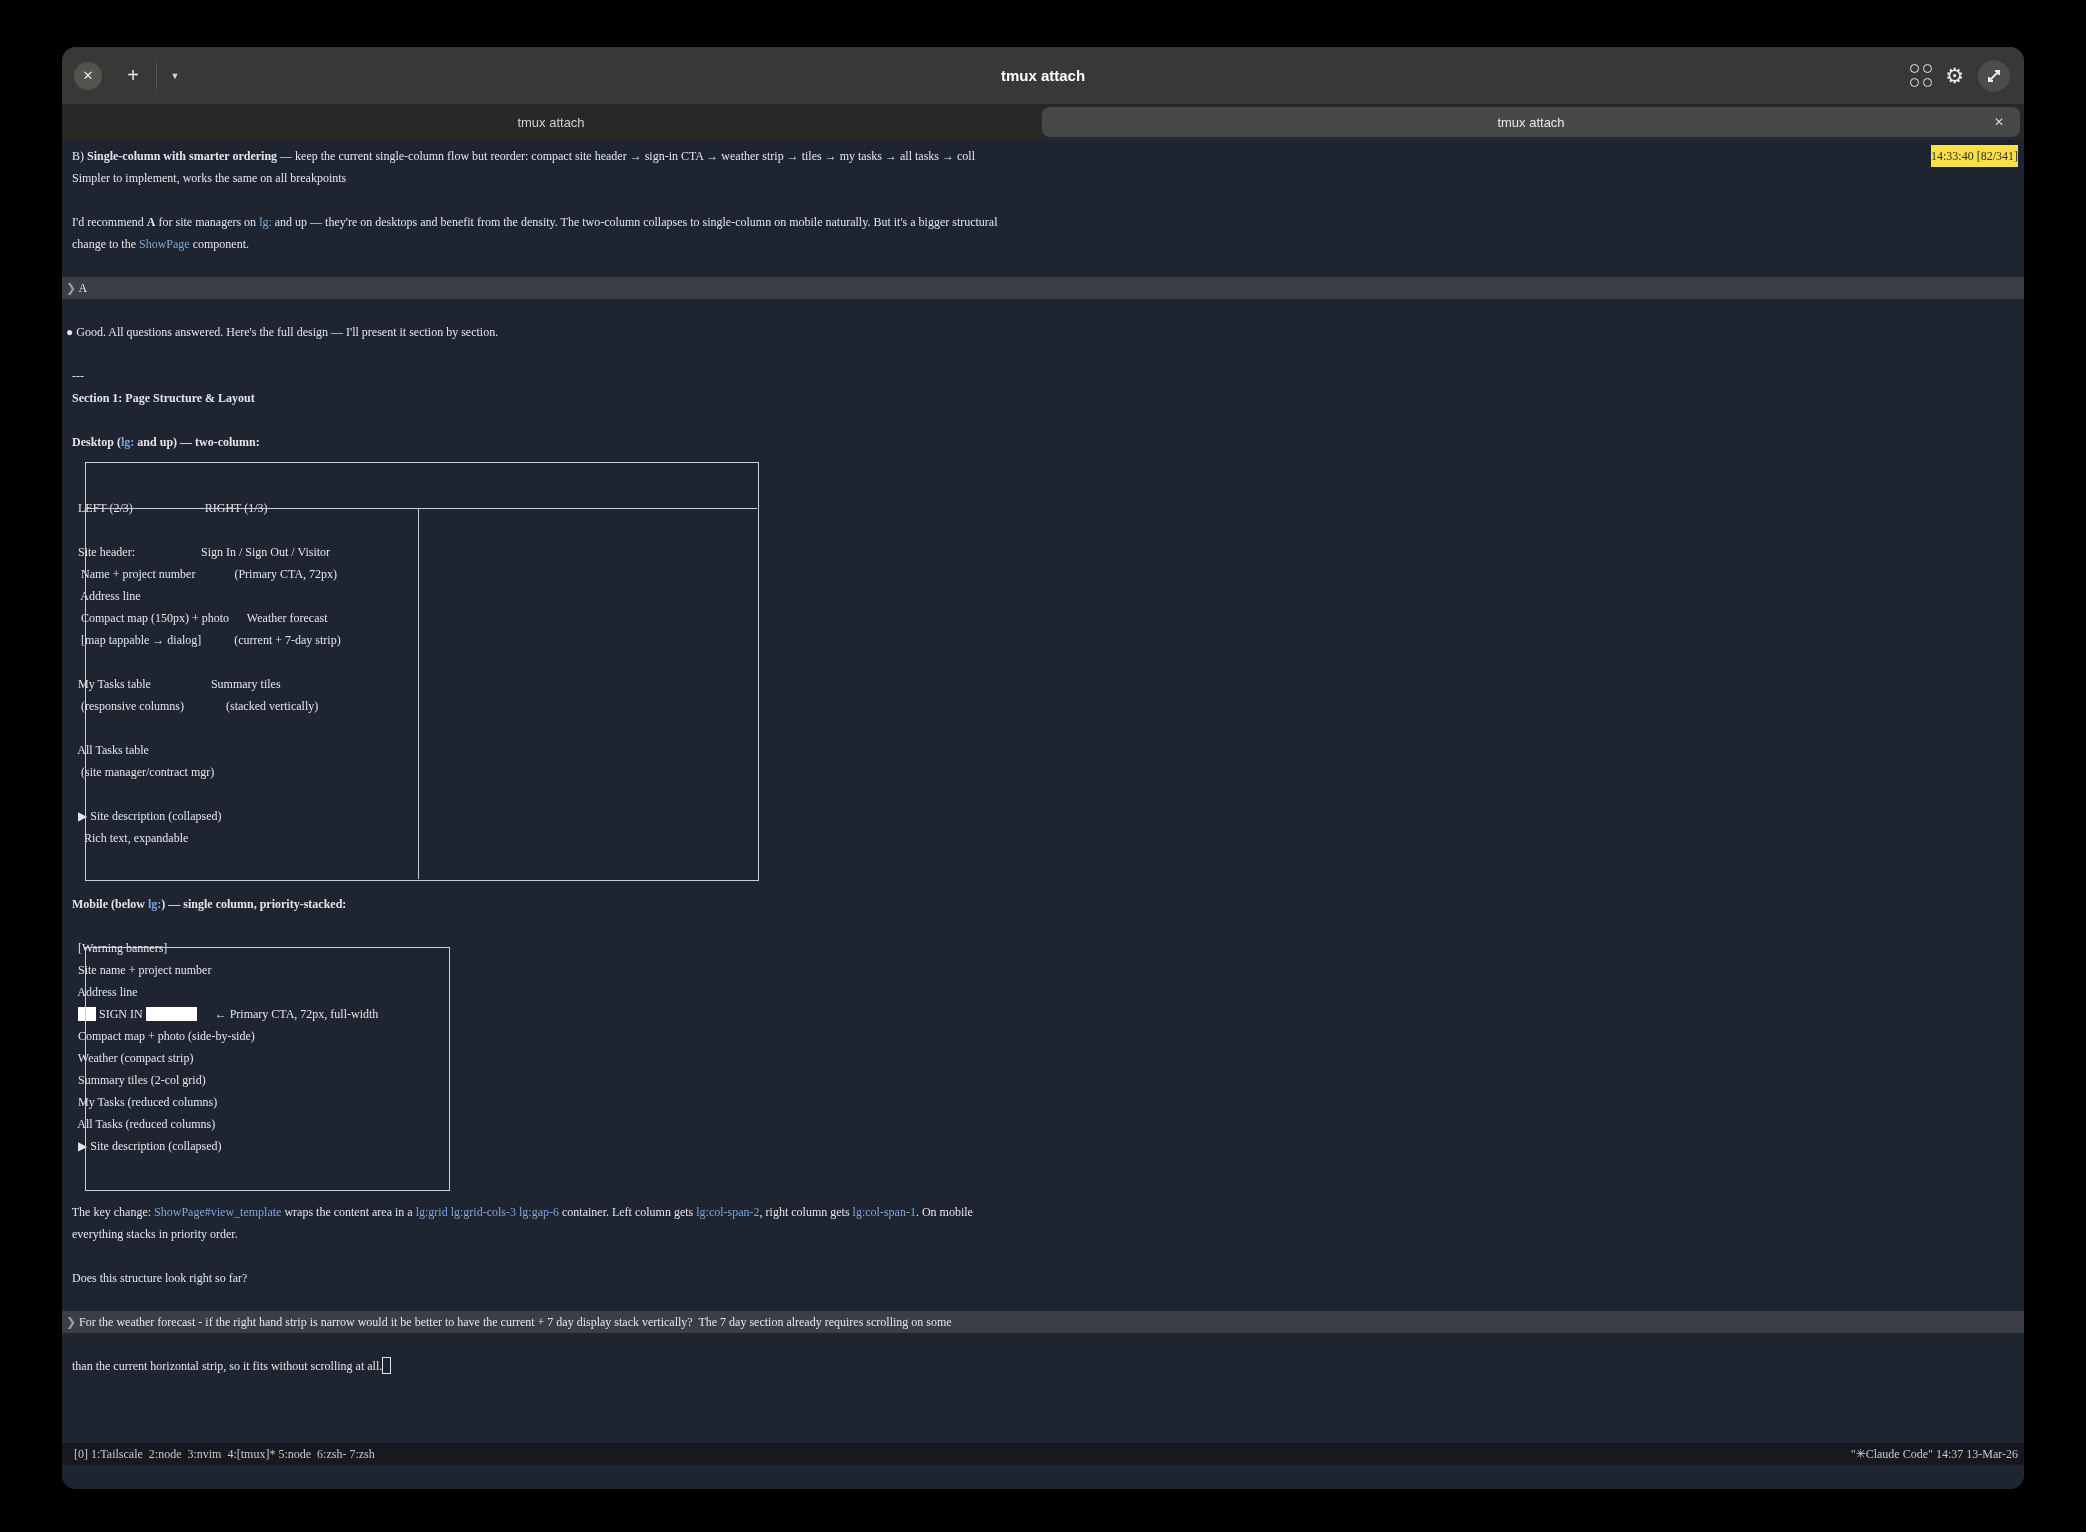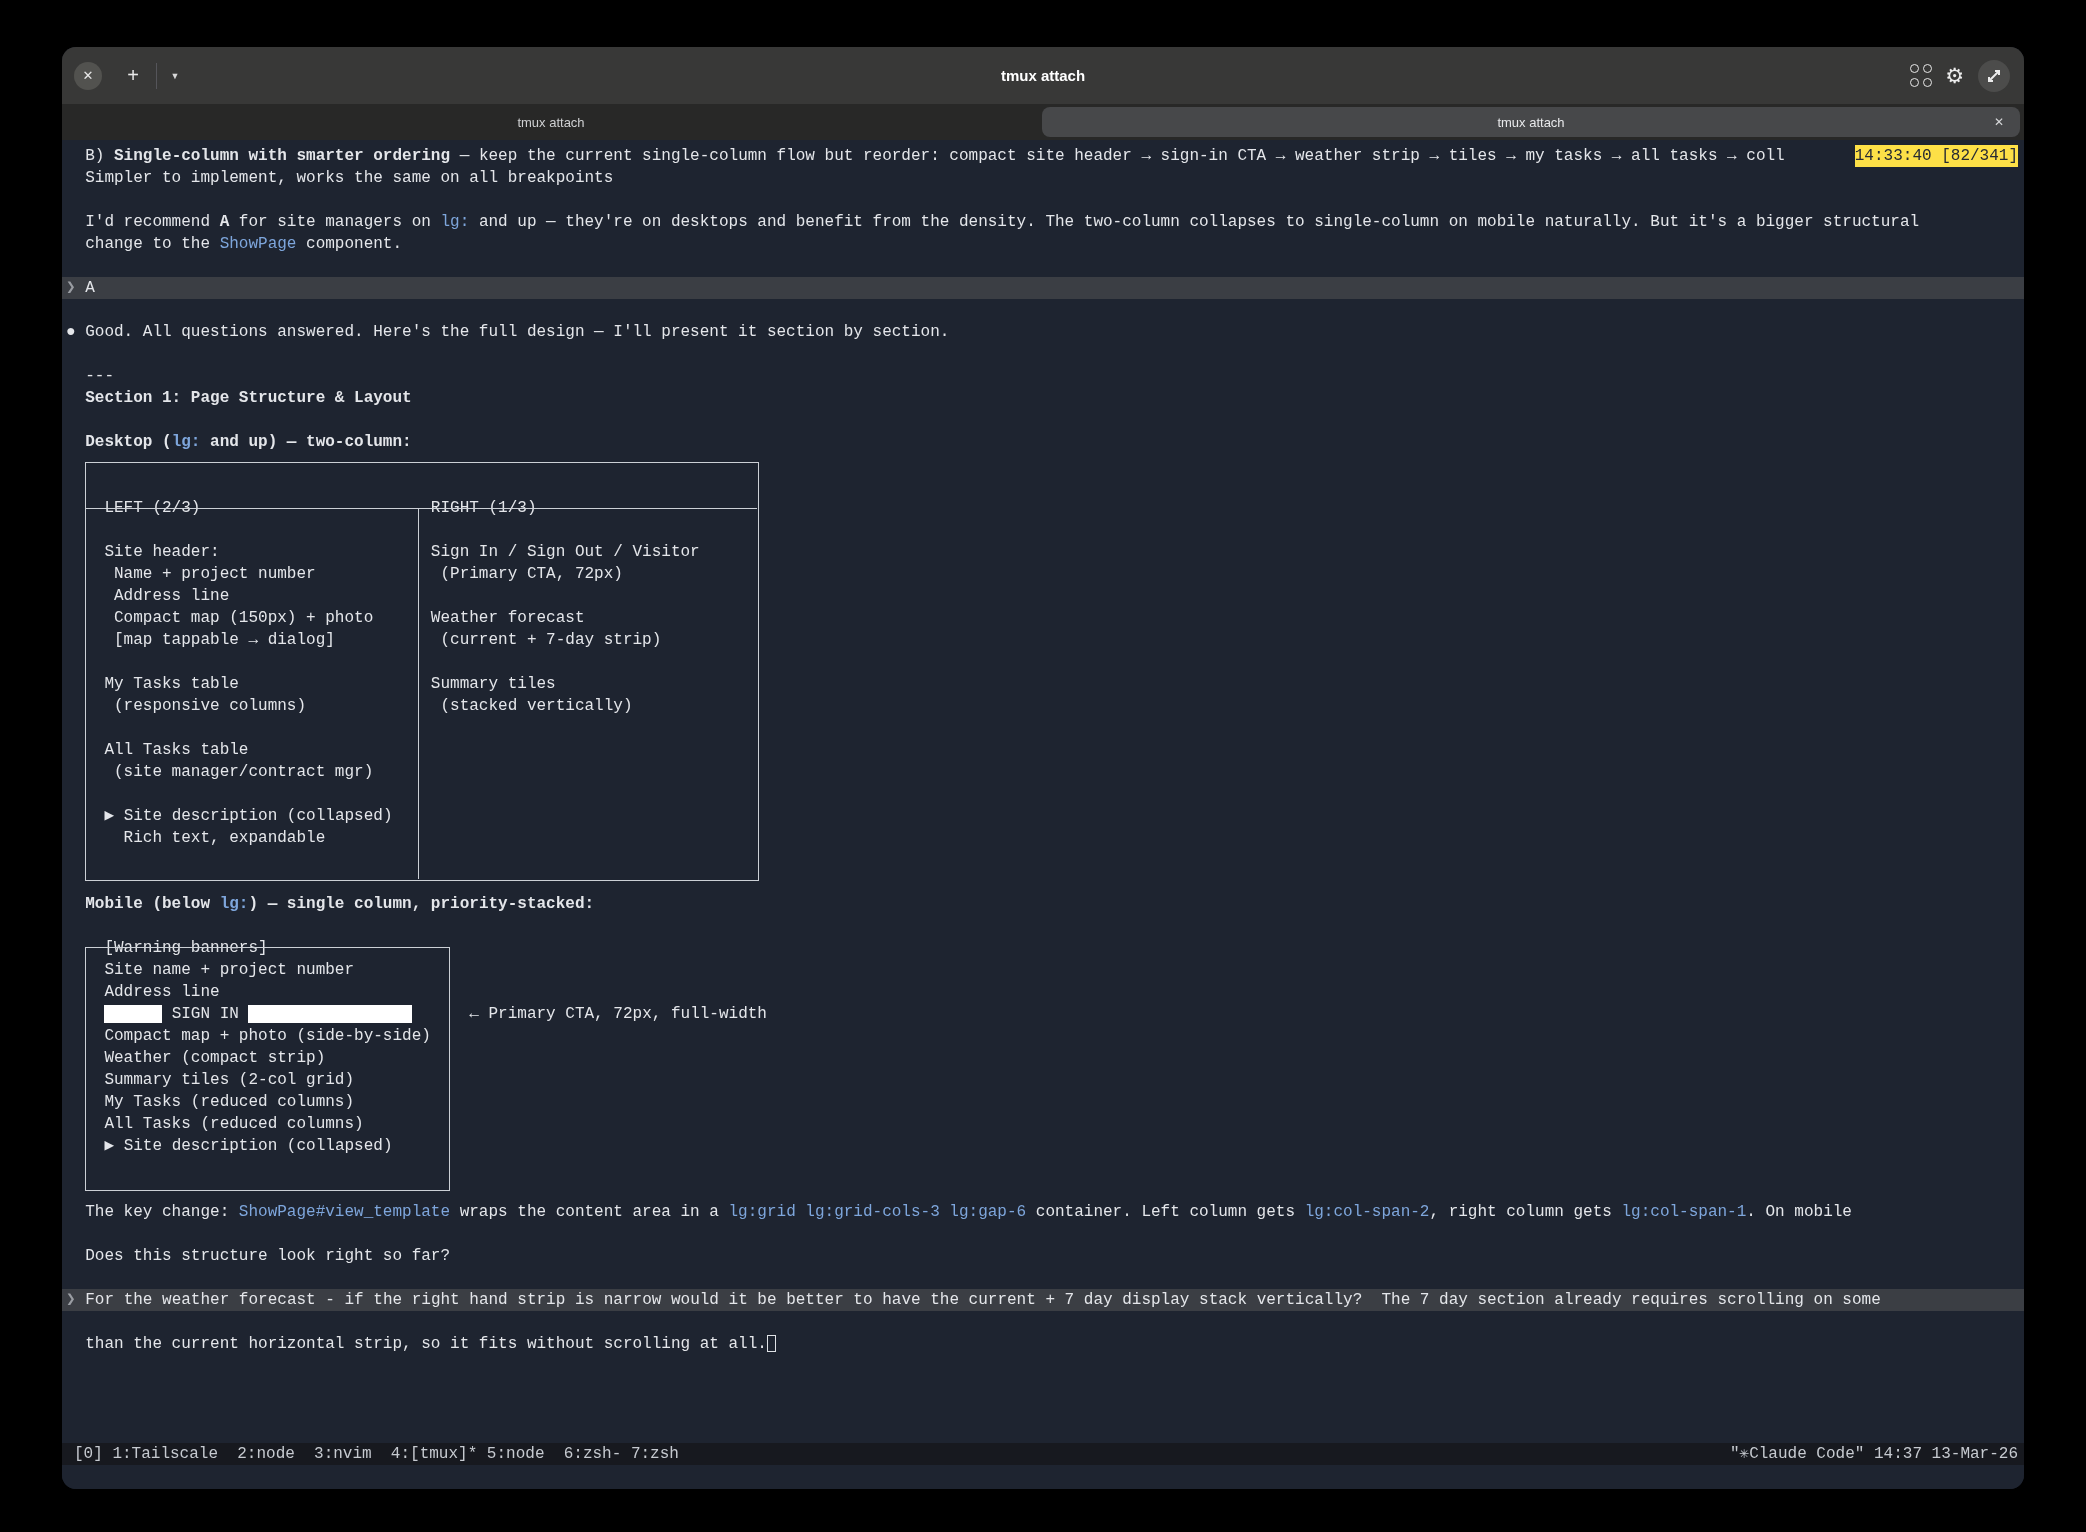--- a/index.html
+++ b/index.html
@@ -17,21 +17,21 @@
   .grid-icon{display:grid;grid-template-columns:8px 8px;grid-gap:5px;}
   .grid-icon i{width:7px;height:7px;border:1.7px solid #e8e8e8;border-radius:50%;}
   .gear-icon{color:#ececec;font-size:21px;line-height:1;}
   .expand-btn{width:32px;height:32px;border-radius:50%;background:#4c4c4b;display:flex;align-items:center;justify-content:center;}
   
   #tabstrip{height:36px;background:#282827;display:flex;align-items:stretch;flex:none;}
   .tab{flex:1;display:flex;align-items:center;justify-content:center;position:relative;color:#cfd0d2;font-size:13px;}
   .tab.active{background:#47484a;border-radius:8px;margin:3px 4px 3px 2px;color:#e8e9eb;}
   .tab .tab-close{position:absolute;right:16px;top:50%;transform:translateY(-50%);font-size:12px;color:#d7d8da;}
   
-  #screen{position:relative;flex:1;background:#1e2430;font-family:Liberation Mono, monospace;font-size:16px;color:#e4e6ea;overflow:hidden;}
+  #screen{position:relative;flex:1;background:#1e2430;font-family:Liberation Serif, serif;font-size:12px;color:#e4e6ea;overflow:hidden;}
   #lines{position:absolute;top:5px;left:0;right:0;}
   .line{height:22px;line-height:22px;white-space:pre;padding:0 4px;position:relative;}
   .line.user{background:#3b3e44;}
   .b{font-weight:bold;}
   .c{color:#7ea6dc;}
   .bc{color:#7ea6dc;font-weight:bold;}
   .dim{color:#9a9da3;}
   .hl{position:absolute;right:6px;top:0;background:#fde047;color:#262a33;}
   .blk{background:#ffffff;color:transparent;}
   .cur{display:inline-block;width:9px;height:17px;border:1.5px solid #dfe2e6;vertical-align:-3px;box-sizing:border-box;}
@@ -130,20 +130,21 @@
           <div class="line"><span>    </span><span class="blk">      </span><span> </span><span>SIGN IN</span><span> </span><span class="blk">                 </span><span>      </span><span>← Primary CTA, 72px, full-width</span></div>
           <div class="line"><span>    Compact map + photo (side-by-side)</span></div>
           <div class="line"><span>    Weather (compact strip)</span></div>
           <div class="line"><span>    Summary tiles (2-col grid)</span></div>
           <div class="line"><span>    My Tasks (reduced columns)</span></div>
           <div class="line"><span>    All Tasks (reduced columns)</span></div>
           <div class="line"><span>    ▶ Site description (collapsed)</span></div>
           <div class="line"></div>
           <div class="line"></div>
           <div class="line"><span>  The key change: </span><span class="c">ShowPage#view_template</span><span> wraps the content area in a </span><span class="c">lg:grid lg:grid-cols-3 lg:gap-6</span><span> container. Left column gets </span><span class="c">lg:col-span-2</span><span>, right column gets </span><span class="c">lg:col-span-1</span><span>. On mobile</span></div>
+          <div class="line"><span>  everything stacks in priority order.</span></div>
           <div class="line"></div>
           <div class="line"><span>  Does this structure look right so far?</span></div>
           <div class="line"></div>
           <div class="line user"><span class="dim">❯</span><span> For the weather forecast - if the right hand strip is narrow would it be better to have the current + 7 day display stack vertically?  The 7 day section already requires scrolling on some</span></div>
           <div class="line"></div>
           <div class="line"><span>  than the current horizontal strip, so it fits without scrolling at all.</span><span class="cur"> </span></div>
         </div>
 
       <div class="box" style="left:23px;top:322px;width:672px;height:417px;"></div>
       <div class="hline" style="left:23px;top:368px;width:672px;"></div>

